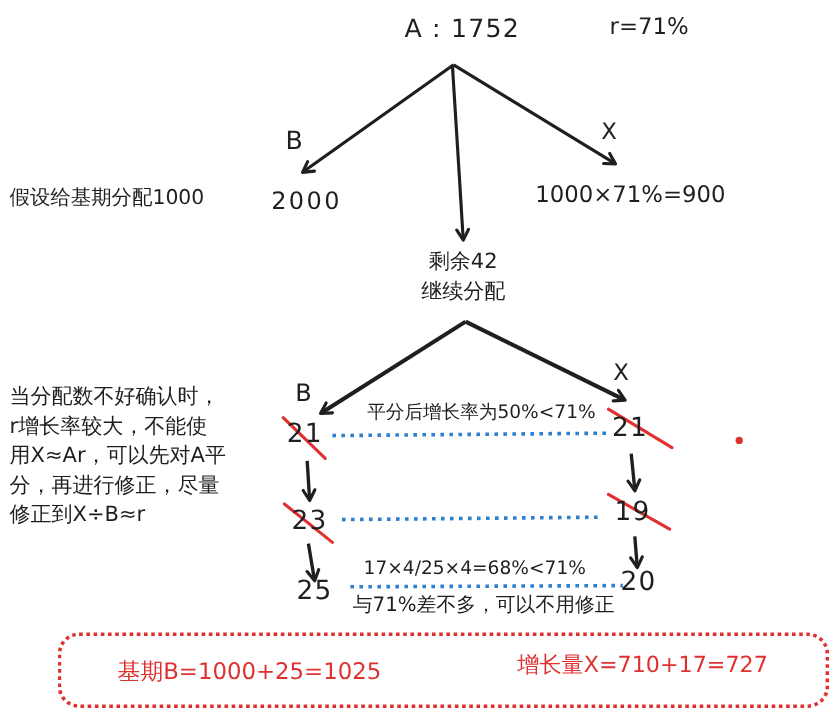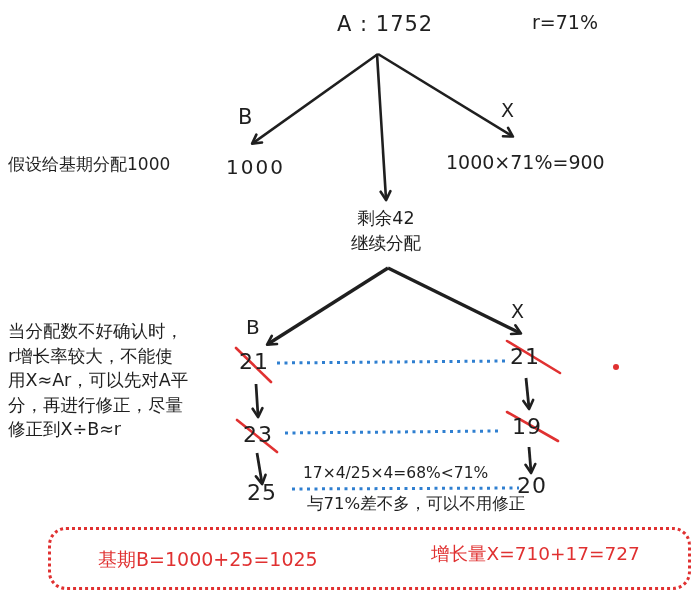--- a/index.html
+++ b/index.html
@@ -64,47 +64,48 @@
 
     <path d="M236,348 L271,382" class="red-stroke" stroke-width="2.6" stroke-linecap="round"></path>
     <path d="M237,420 L277,452" class="red-stroke" stroke-width="2.6" stroke-linecap="round"></path>
     <path d="M507,341 L560,373" class="red-stroke" stroke-width="2.6" stroke-linecap="round"></path>
     <path d="M507,412 L558,441" class="red-stroke" stroke-width="2.6" stroke-linecap="round"></path>
 
     <circle cx="616" cy="367" r="3" fill="var(--red)"></circle>
   </svg>
 
   <div class="abs title" style="left:337px;top:12px;">A : 1752</div>
-  <div class="abs rate" style="left:508px;top:11px;margin-left:24px;">r=71%</div>
+  <div class="abs rate" style="left:508px;top:11px;">r=71%</div>
 
   <div class="abs branch-label" style="left:238px;top:105px;font-size:21px;">B</div>
   <div class="abs branch-label" style="left:501px;top:99px;font-size:19px;">X</div>
   <div class="abs note" style="left:8px;top:153px;">假设给基期分配1000</div>
-  <div class="abs num" style="left:226px;top:155px;font-size:20px;letter-spacing:2px;">1000</div>
+  <div class="abs num" style="left:226px;top:155px;font-size:20px;letter-spacing:2px;">2000</div>
   <div class="abs" style="left:446px;top:151px;font-size:19px;">1000×71%=900</div>
 
   <div class="abs center-block" style="left:330px;top:206px;width:112px;">
     <div>剩余42</div>
     <div>继续分配</div>
   </div>
 
   <div class="abs branch-label" style="left:246px;top:315px;">B</div>
   <div class="abs branch-label" style="left:511px;top:300px;font-size:19px;">X</div>
 
   <div class="abs left-block" style="left:8px;top:319px;"><span>当分配数不好确认时，</span><br><span>r增长率较大，不能使</span><br><span>用X≈Ar，可以先对A平</span><br><span>分，再进行修正，尽量</span><br><span>修正到X÷B≈r</span></div>
 
   <div class="abs num" style="left:239px;top:349px;">21</div>
   <div class="abs num" style="left:243px;top:422px;">23</div>
   <div class="abs num" style="left:247px;top:480px;">25</div>
 
   <div class="abs num" style="left:510px;top:344px;">21</div>
   <div class="abs num" style="left:512px;top:414px;">19</div>
   <div class="abs num" style="left:517px;top:473px;">20</div>
 
+  <div class="abs small-note" style="left:306px;top:333px;">平分后增长率为50%&lt;71%</div>
   <div class="abs small-note" style="left:303px;top:464px;">17×4/25×4=68%&lt;71%</div>
-  <div class="abs" style="left:307px;top:493px;font-size:16.5px;">与71%差不多，可以不用修正</div>
+  <div class="abs" style="left:294px;top:493px;font-size:16.5px;">与71%差不多，可以不用修正</div>
 
   <div class="result-box">
     <div class="abs red-text" style="left:47px;top:17px;font-size:19px;">基期B=1000+25=1025</div>
     <div class="abs red-text" style="left:380px;top:11px;font-size:18.5px;">增长量X=710+17=727</div>
   </div>
 
 </div>
 
 </body></html>

